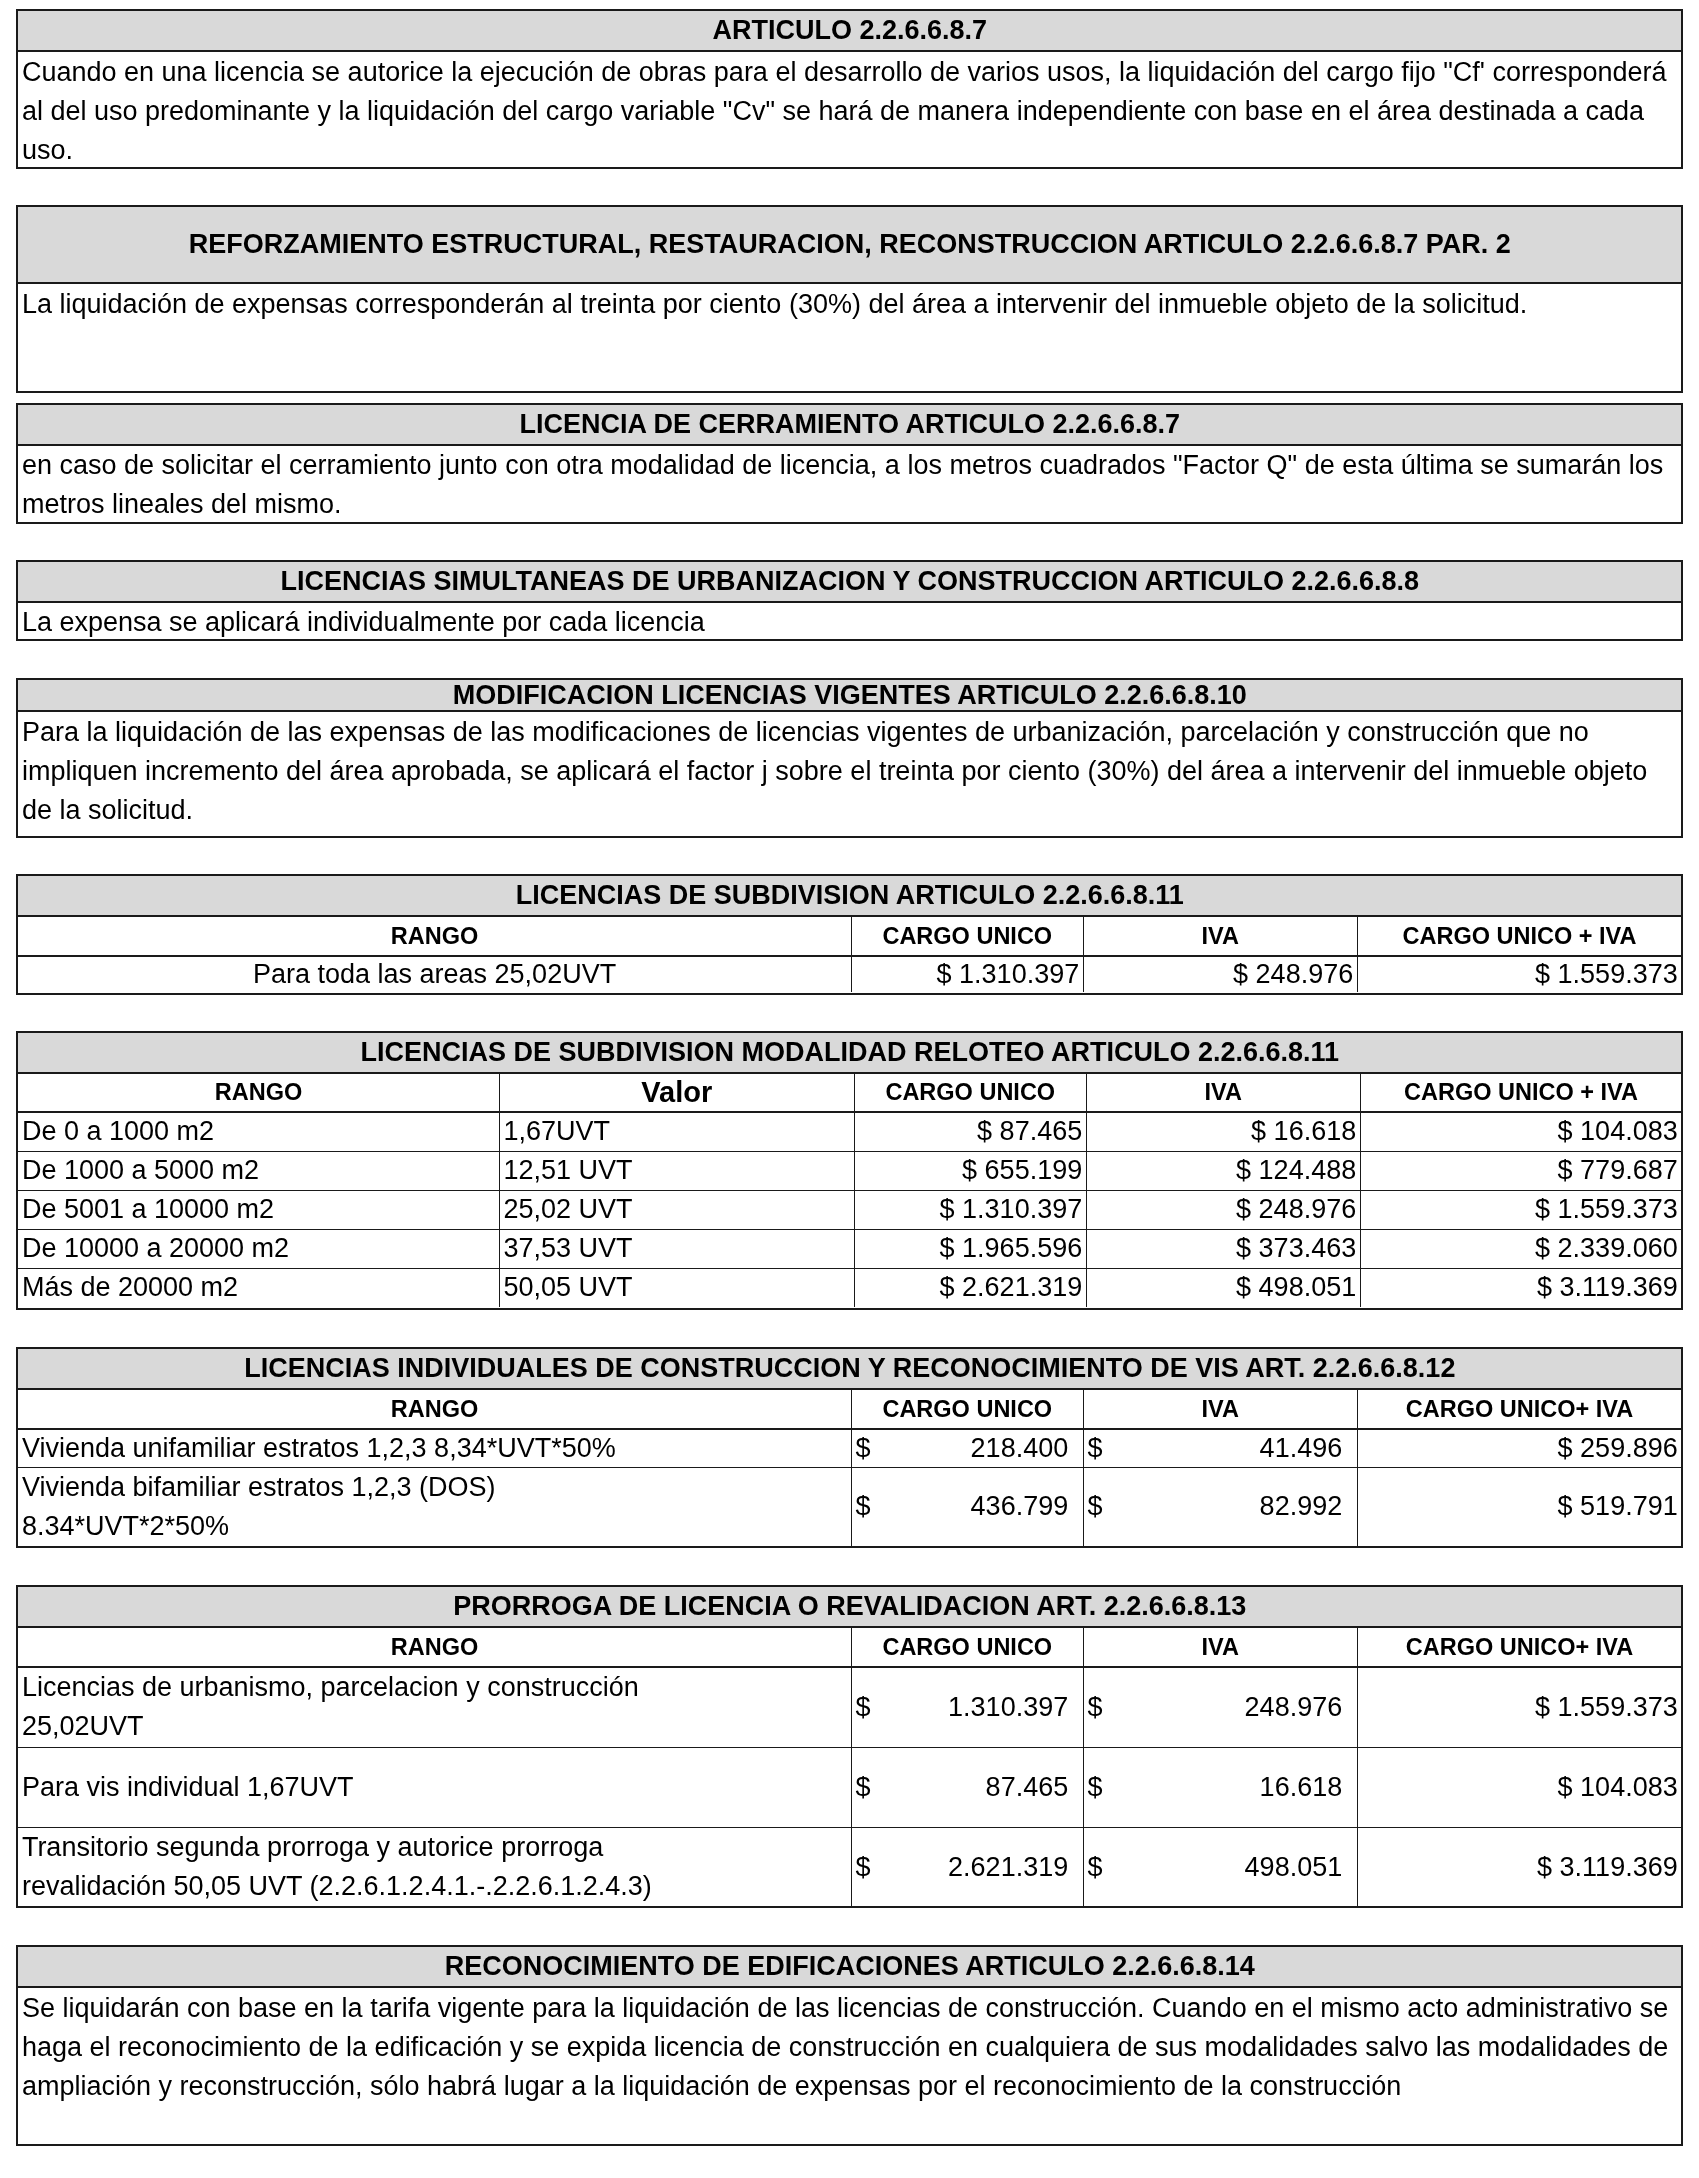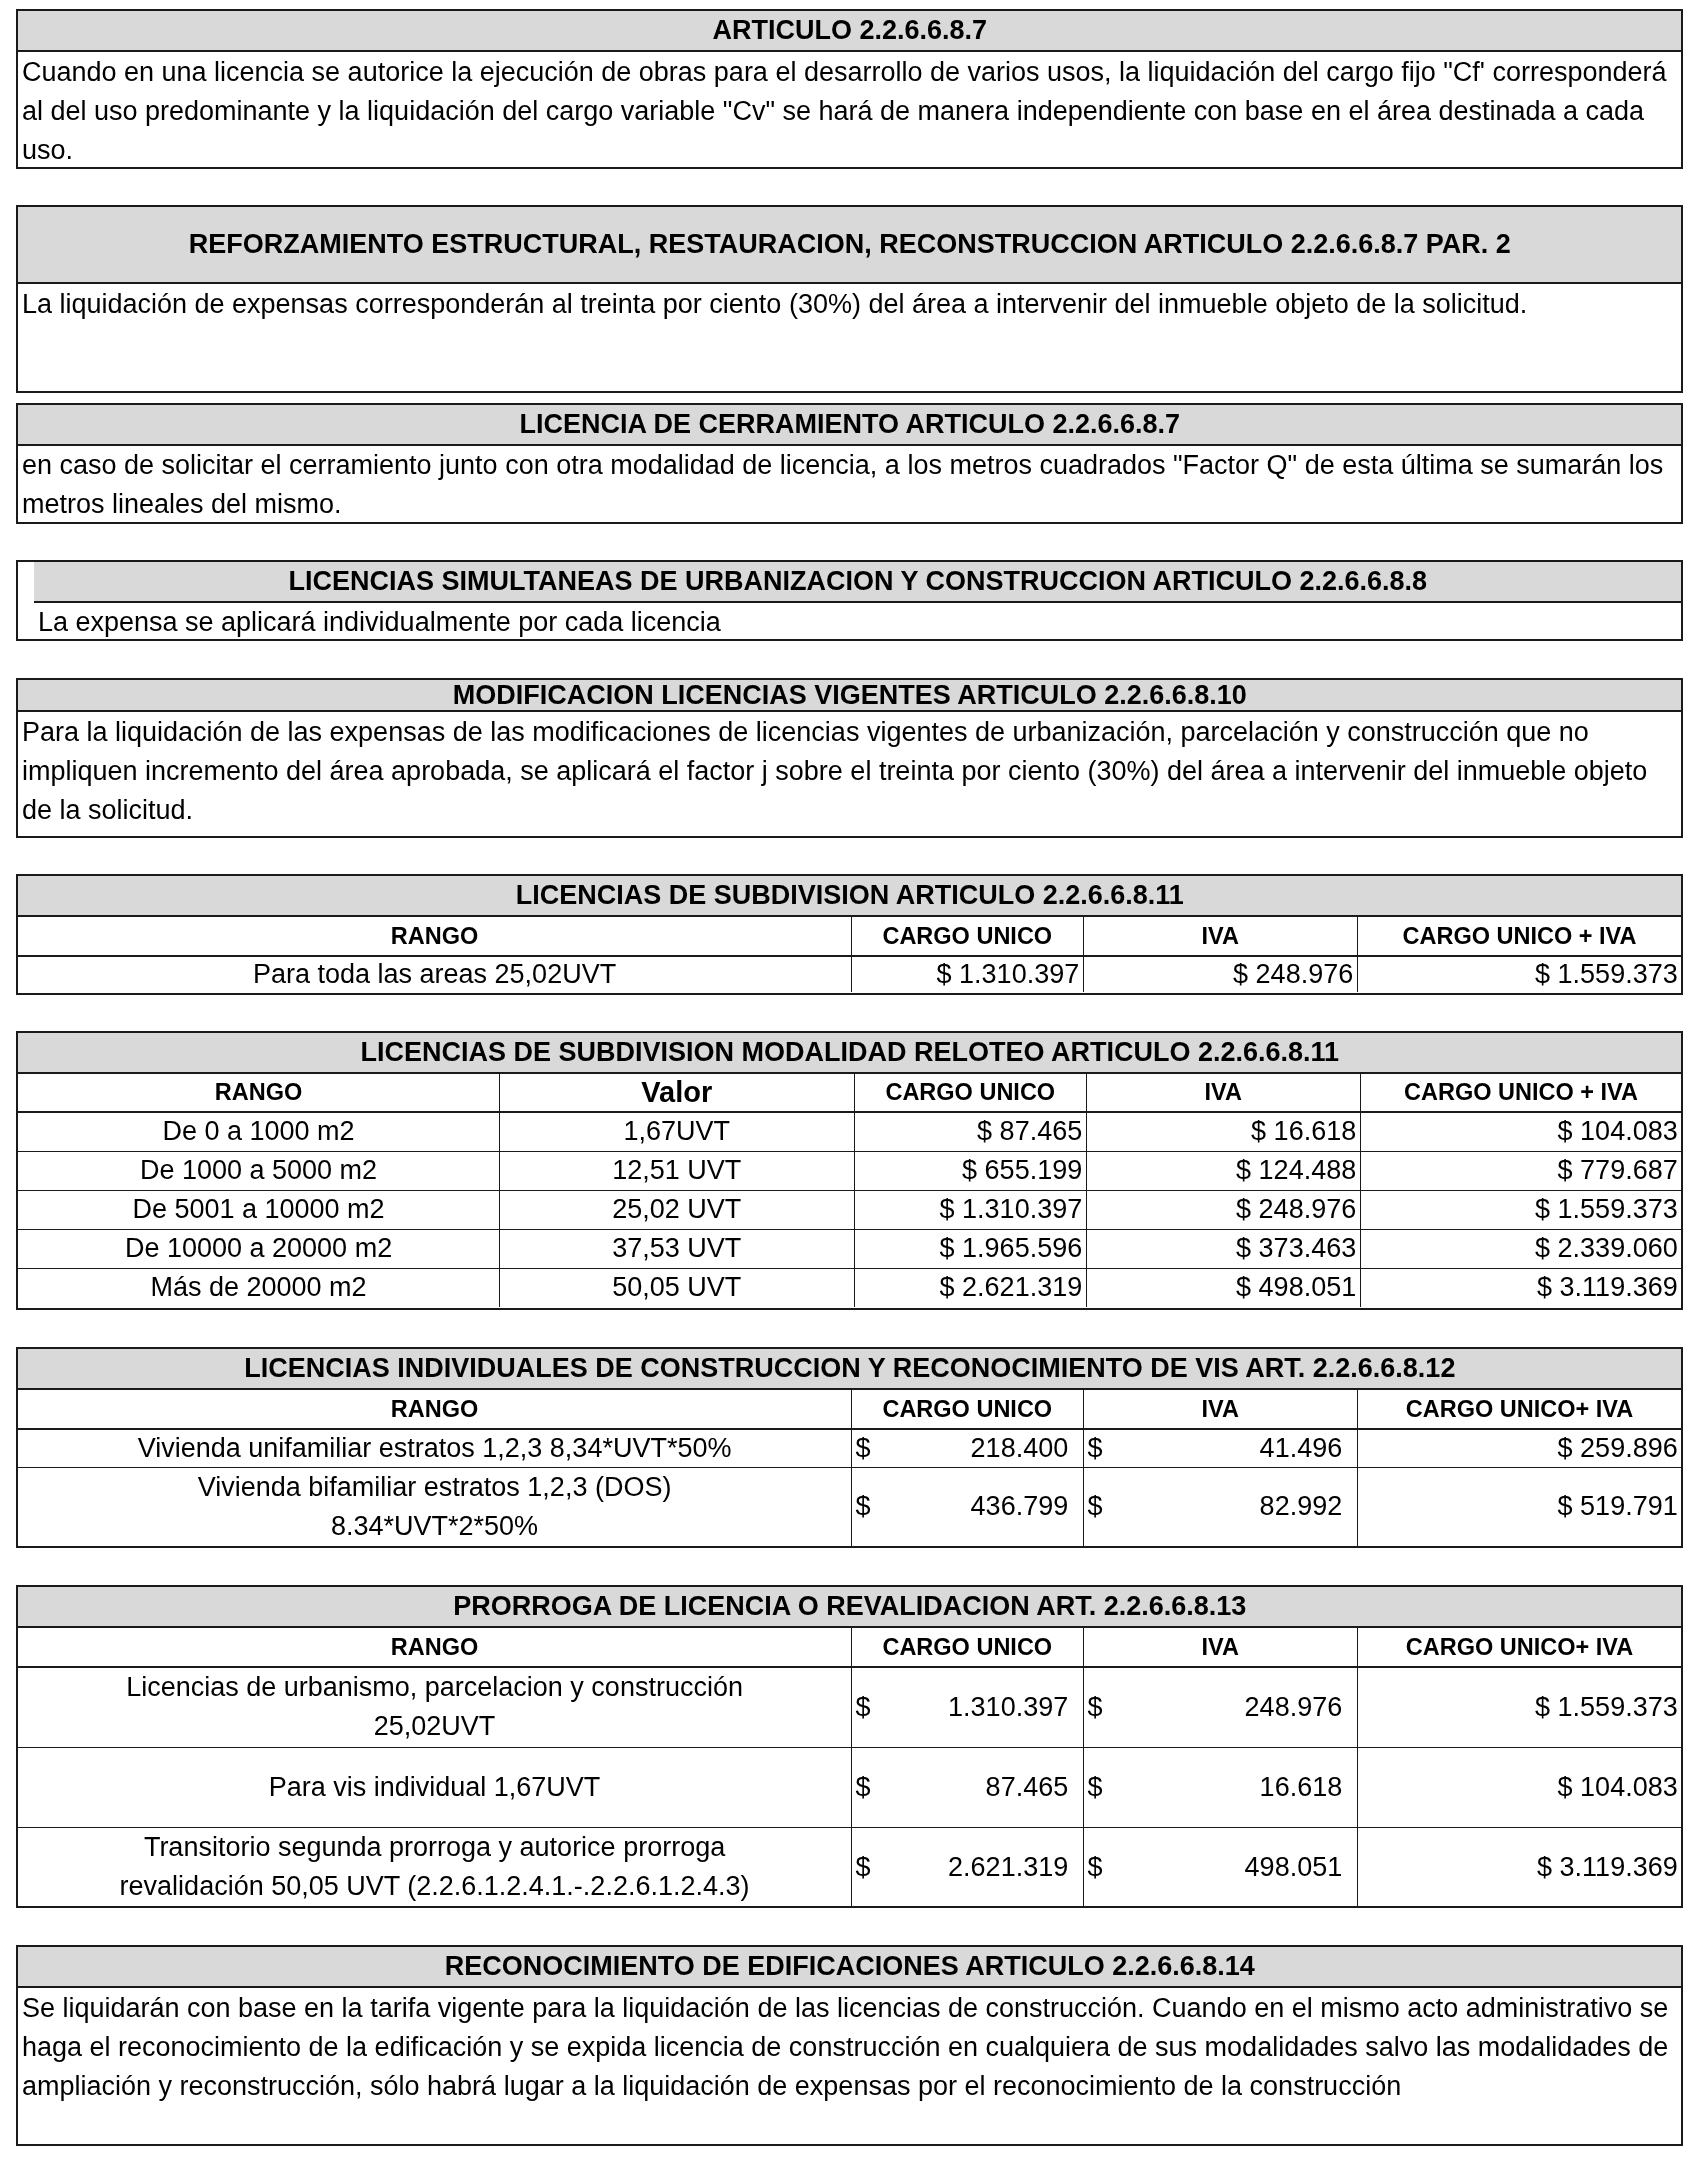--- a/index.html
+++ b/index.html
@@ -56,21 +56,21 @@
   table.grid tr:last-child td { border-bottom: none; }
   table.grid tr.colhdr td {
     font-weight: bold;
     font-size: 23.5px;
     text-align: center;
     border-bottom: 2.7px solid #1a1a1a;
   }
   table.grid tr.colhdr td.big { font-size: 29px; }
   td.num { text-align: right; }
   td.ctr { text-align: center; }
-  td.lft { text-align: center; }
+  td.lft { text-align: left; }
   td.wrap { white-space: normal; line-height: 39px; }
   .split { display: flex; justify-content: space-between; align-items: center; padding-right: 11px; }
   .split.iva { padding-right: 11px; }
 </style>
 </head>
 <body>
 
 <div class="block" style="top:9px; height:160px;">
   <div class="hdr" style="height:41px;">ARTICULO 2.2.6.6.8.7</div>
   <div class="body-text" style="padding-top:0.9px;">Cuando en una licencia se autorice la ejecución de obras para el desarrollo de varios usos, la liquidación del cargo fijo "Cf' corresponderá al del uso predominante y la liquidación del cargo variable "Cv" se hará de manera independiente con base en el área destinada a cada uso.</div>
@@ -79,21 +79,21 @@
 <div class="block" style="top:205px; height:188px;">
   <div class="hdr" style="height:77px;">REFORZAMIENTO ESTRUCTURAL, RESTAURACION, RECONSTRUCCION ARTICULO 2.2.6.6.8.7 PAR. 2</div>
   <div class="body-text" style="padding-top:0.9px;">La liquidación de expensas corresponderán al treinta por ciento (30%) del área a intervenir del inmueble objeto de la solicitud.</div>
 </div>
 
 <div class="block" style="top:403px; height:121px;">
   <div class="hdr" style="height:41px;">LICENCIA DE CERRAMIENTO ARTICULO 2.2.6.6.8.7</div>
   <div class="body-text" style="padding-top:0px;">en caso de solicitar el cerramiento junto con otra modalidad de licencia, a los metros cuadrados "Factor Q" de esta última se sumarán los metros lineales del mismo.</div>
 </div>
 
-<div class="block" style="top:560px; height:81px;padding-left:16px;">
+<div class="block" style="top:560px; height:81px;">
   <div class="hdr" style="height:41px;">LICENCIAS SIMULTANEAS DE URBANIZACION Y CONSTRUCCION ARTICULO 2.2.6.6.8.8</div>
   <div class="body-text" style="padding-top:0px;">La expensa se aplicará individualmente por cada licencia</div>
 </div>
 
 <div class="block" style="top:678px; height:160px;">
   <div class="hdr" style="height:32px;">MODIFICACION LICENCIAS VIGENTES ARTICULO 2.2.6.6.8.10</div>
   <div class="body-text" style="padding-top:0.9px;">Para la liquidación de las expensas de las modificaciones de licencias vigentes de urbanización, parcelación y construcción que no impliquen incremento del área aprobada, se aplicará el factor j  sobre el treinta por ciento (30%) del área a intervenir del inmueble objeto de la solicitud.</div>
 </div>
 
 <div class="block" style="top:874px; height:121px;">

